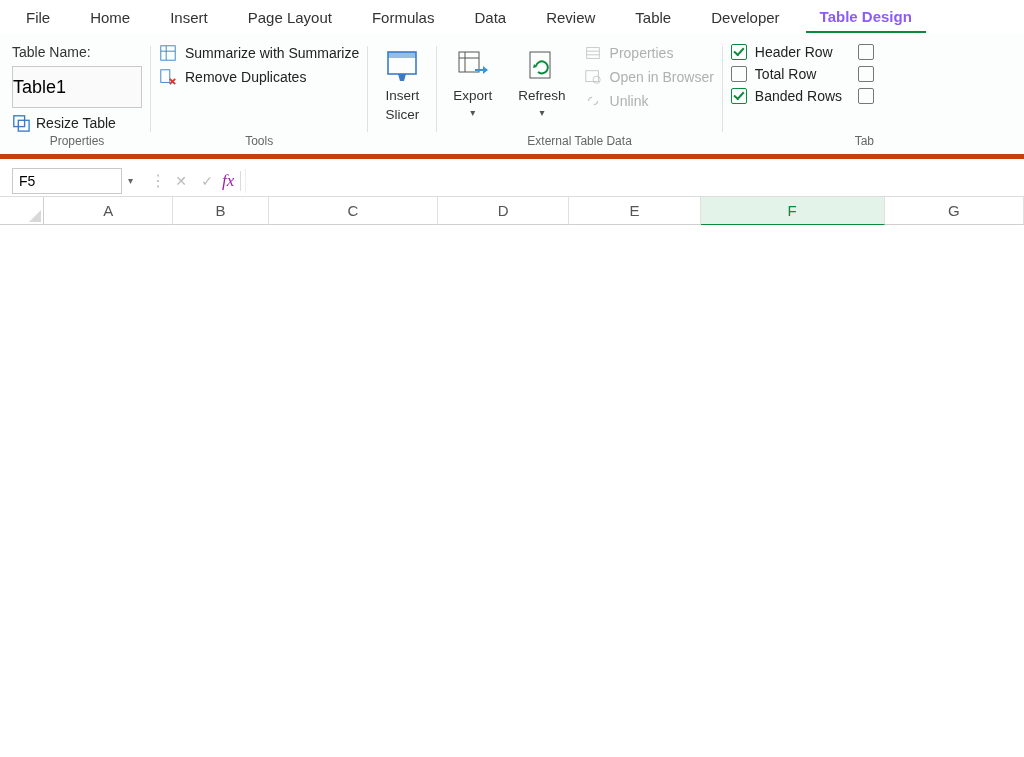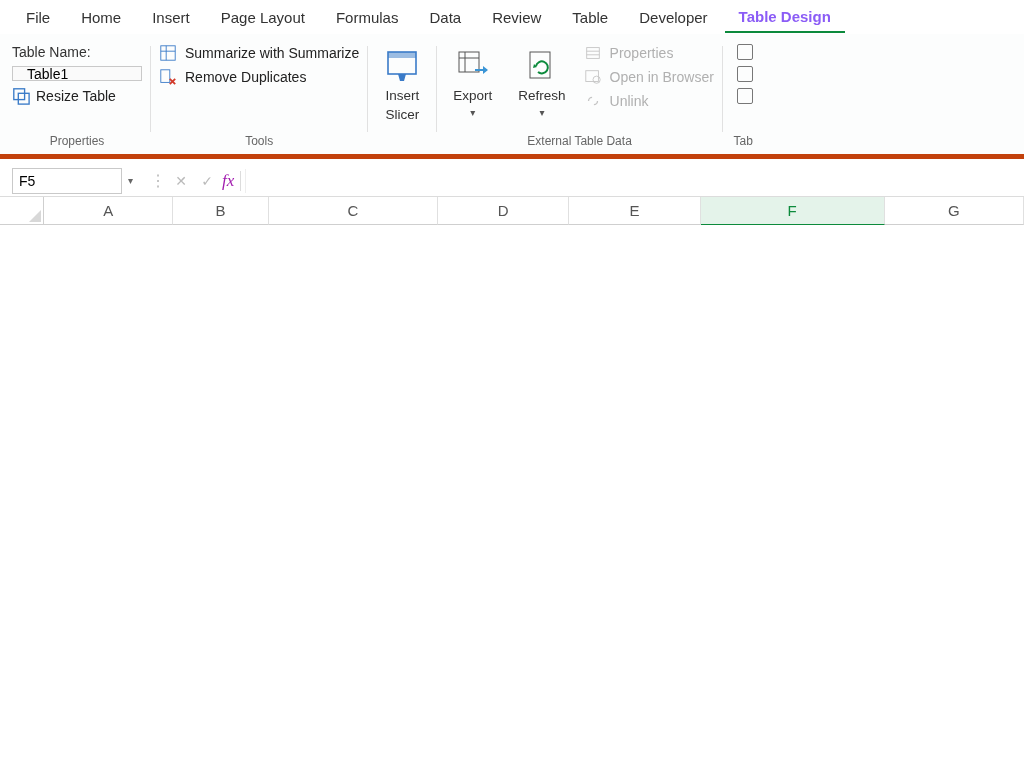--- a/index.html
+++ b/index.html
@@ -1,32 +1,32 @@
 <!DOCTYPE html>
 <html><head>
 <meta charset="utf-8">
 <style>
   * { box-sizing: border-box; margin: 0; padding: 0; font-family: "Segoe UI", Arial, sans-serif; }
   body { background: #fff; width: 1024px; overflow: hidden; color:#222; }
 
   
-  .tabs { display: flex; align-items: center; height: 34px; padding: 0 12px; gap: 3px; }
+  .tabs { display: flex; align-items: center; height: 34px; padding: 0 12px; gap: 12px; }
   .tab { padding: 6px 14px 6px 14px; font-size: 15px; color: #333; cursor: pointer; }
   .tab.active { color: #8b5cf6; font-weight: 600; border-bottom: 2px solid #0c8a3c; }
 
   
   .ribbon { display: flex; background: #fcfdfd; padding: 6px 4px 0 4px; border-bottom:5px solid #c2410c; position:relative; }
   .group { padding: 4px 8px 2px 8px; display:flex; flex-direction:column; align-items:center; }
   .group-body { display:flex; align-items:flex-start; gap:10px; min-height:88px;}
   .group-label { font-size: 12px; color: #666; text-align: center; padding: 2px 0 4px 0; }
   .sep { width:1px; background:#e1e1e1; margin:6px 0 22px 0;}
   .stack { display:flex; flex-direction:column; gap:6px; }
 
   .small-label { font-size: 14px; color:#333; }
-  .table-name-input { width: 130px; height: 15px; border:1px solid #c9c9c9; padding: 2px 14px; font-size:14px; background:#fafafa;}
+  .table-name-input { width: 130px; height: 42px; border:1px solid #c9c9c9; padding: 2px 0; font-size:18px; background:#fafafa;}
   .resize-row { display:flex; align-items:center; gap:6px; font-size:14px; cursor:pointer; }
   .icon-sq { width:18px; height:18px; display:inline-block;}
 
   .tool-row { display:flex; align-items:center; gap:8px; font-size:14px; cursor:pointer; }
   .cmd-disabled { color:#b0b0b0; }
   .cmd-disabled svg path, .cmd-disabled svg rect, .cmd-disabled svg line { stroke:#c5c5c5; }
 
   .big-btn { display:flex; flex-direction:column; align-items:center; gap:4px; font-size:13.5px; color:#333; padding:4px 8px; cursor:pointer;}
   .big-icon { width:36px; height:36px; display:flex; align-items:center; justify-content:center;}
   .caret { font-size:10px; color:#555;}
@@ -221,20 +221,38 @@
         </div>
       </div>
     </div>
     <div class="group-label">External Table Data</div>
   </div>
 
   <div class="sep"></div>
 
   <div class="group">
     <div class="group-body">
+      <div class="stack">
+        <div class="chk">
+          <span class="chkbox">
+              <span class="chkmark"></span>
+            </span>
+          <span>Header Row</span>
+        </div>
+        <div class="chk">
+          <span class="chkbox grey"></span>
+          <span>Total Row</span>
+        </div>
+        <div class="chk">
+          <span class="chkbox">
+              <span class="chkmark"></span>
+            </span>
+          <span>Banded Rows</span>
+        </div>
+      </div>
       <div class="stack" style="margin-left:6px;">
         <div class="chk">
             <span class="cut"></span>
           </div>
         <div class="chk">
             <span class="cut"></span>
           </div>
         <div class="chk">
             <span class="cut"></span>
           </div>

